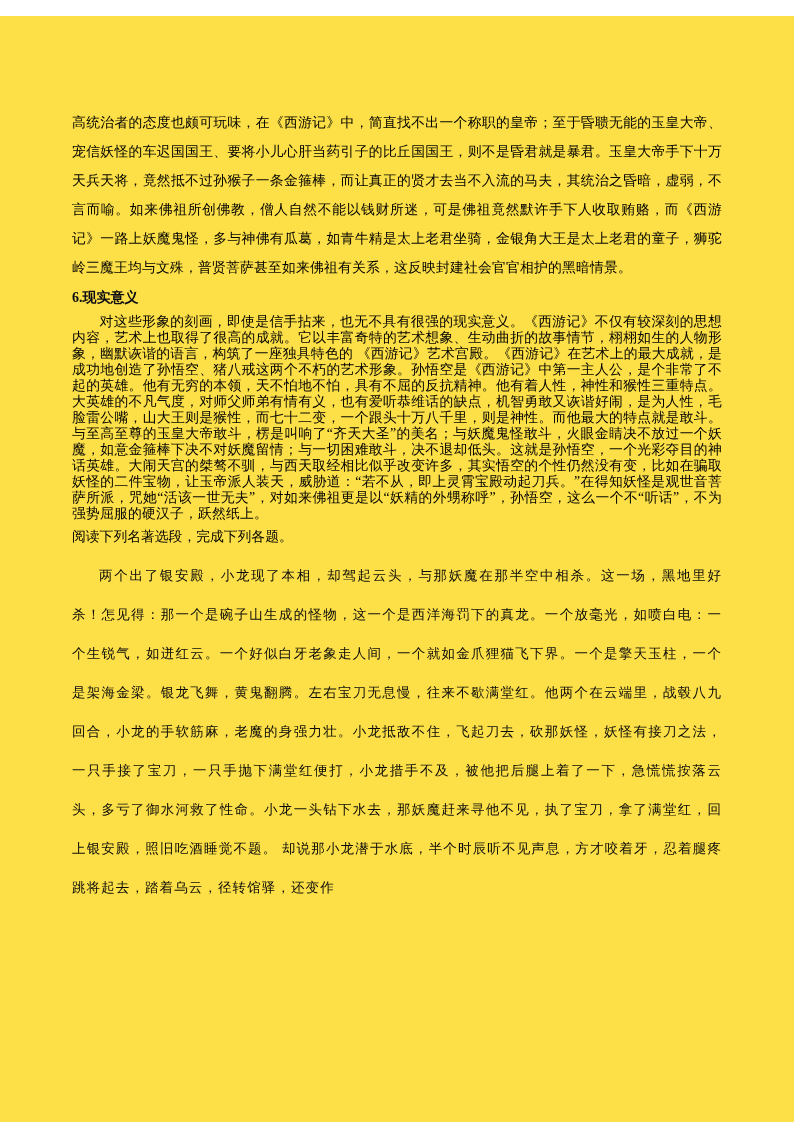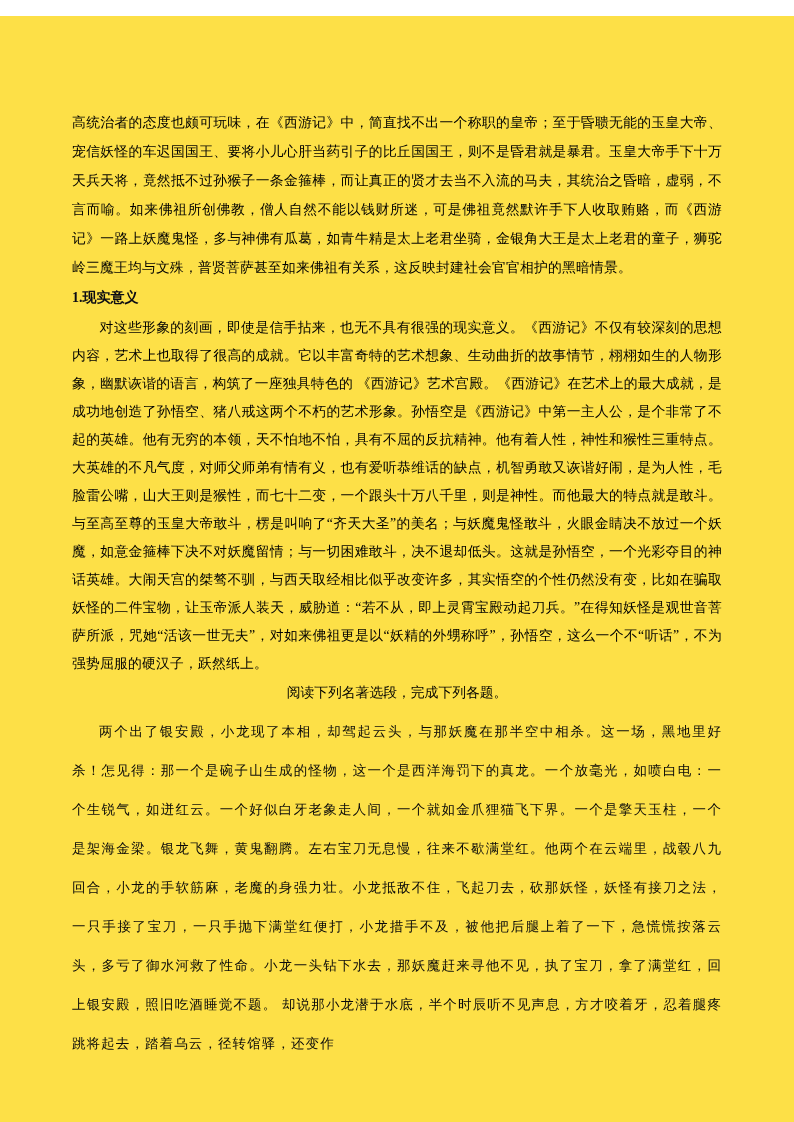--- a/index.html
+++ b/index.html
@@ -21,21 +21,21 @@
   }
   .body-text {
     font-size: 13.8px;
     line-height: 29px;
     letter-spacing: 0.2px;
     text-align: justify;
     text-justify: inter-character;
     margin: 0;
   }
   .analysis {
-    line-height: 28px;
+    line-height: 16px;
   }
   .indent {
     text-indent: 2em;
   }
   .section-heading {
     font-size: 14px;
     font-weight: bold;
     line-height: 28px;
     margin: 2px 0 2px 0;
     color: #0b0b14;
@@ -46,41 +46,41 @@
     font-size: 21px;
     font-weight: bold;
     margin: 16px 0 12px 0;
     font-family: "Liberation Sans", "DejaVu Sans", sans-serif;
     letter-spacing: 1px;
   }
   .instruction {
     font-size: 13.8px;
     line-height: 30px;
     margin: 0 0 4px 0;
-    text-align: center;
+    text-align: left;
   }
   .excerpt {
     font-size: 13.5px;
     line-height: 39px;
     letter-spacing: 1.1px;
     text-align: justify;
     text-justify: inter-character;
     text-indent: 2em;
     margin: 2px 0 0 0;
     color: #0a0a0a;
   }
 </style>
 </head>
 <body>
 
 <div class="page">
 
   <p class="body-text">高统治者的态度也颇可玩味，在《西游记》中，简直找不出一个称职的皇帝；至于昏聩无能的玉皇大帝、宠信妖怪的车迟国国王、要将小儿心肝当药引子的比丘国国王，则不是昏君就是暴君。玉皇大帝手下十万天兵天将，竟然抵不过孙猴子一条金箍棒，而让真正的贤才去当不入流的马夫，其统治之昏暗，虚弱，不言而喻。如来佛祖所创佛教，僧人自然不能以钱财所迷，可是佛祖竟然默许手下人收取贿赂，而《西游记》一路上妖魔鬼怪，多与神佛有瓜葛，如青牛精是太上老君坐骑，金银角大王是太上老君的童子，狮驼岭三魔王均与文殊，普贤菩萨甚至如来佛祖有关系，这反映封建社会官官相护的黑暗情景。</p>
 
-  <h3 class="section-heading">1.现实意义</h3>
+  <h3 class="section-heading">6.现实意义</h3>
 
   <p class="body-text analysis indent">对这些形象的刻画，即使是信手拈来，也无不具有很强的现实意义。《西游记》不仅有较深刻的思想内容，艺术上也取得了很高的成就。它以丰富奇特的艺术想象、生动曲折的故事情节，栩栩如生的人物形象，幽默诙谐的语言，构筑了一座独具特色的 《西游记》艺术宫殿。《西游记》在艺术上的最大成就，是成功地创造了孙悟空、猪八戒这两个不朽的艺术形象。孙悟空是《西游记》中第一主人公，是个非常了不起的英雄。他有无穷的本领，天不怕地不怕，具有不屈的反抗精神。他有着人性，神性和猴性三重特点。大英雄的不凡气度，对师父师弟有情有义，也有爱听恭维话的缺点，机智勇敢又诙谐好闹，是为人性，毛脸雷公嘴，山大王则是猴性，而七十二变，一个跟头十万八千里，则是神性。而他最大的特点就是敢斗。与至高至尊的玉皇大帝敢斗，楞是叫响了“齐天大圣”的美名；与妖魔鬼怪敢斗，火眼金睛决不放过一个妖魔，如意金箍棒下决不对妖魔留情；与一切困难敢斗，决不退却低头。这就是孙悟空，一个光彩夺目的神话英雄。大闹天宫的桀骜不驯，与西天取经相比似乎改变许多，其实悟空的个性仍然没有变，比如在骗取妖怪的二件宝物，让玉帝派人装天，威胁道：“若不从，即上灵霄宝殿动起刀兵。”在得知妖怪是观世音菩萨所派，咒她“活该一世无夫”，对如来佛祖更是以“妖精的外甥称呼”，孙悟空，这么一个不“听话”，不为强势屈服的硬汉子，跃然纸上。</p>
 
 
   <p class="instruction">阅读下列名著选段，完成下列各题。</p>
 
   <p class="excerpt">两个出了银安殿，小龙现了本相，却驾起云头，与那妖魔在那半空中相杀。这一场，黑地里好杀！怎见得：那一个是碗子山生成的怪物，这一个是西洋海罚下的真龙。一个放毫光，如喷白电：一个生锐气，如迸红云。一个好似白牙老象走人间，一个就如金爪狸猫飞下界。一个是擎天玉柱，一个是架海金梁。银龙飞舞，黄鬼翻腾。左右宝刀无息慢，往来不歇满堂红。他两个在云端里，战毂八九回合，小龙的手软筋麻，老魔的身强力壮。小龙抵敌不住，飞起刀去，砍那妖怪，妖怪有接刀之法，一只手接了宝刀，一只手抛下满堂红便打，小龙措手不及，被他把后腿上着了一下，急慌慌按落云头，多亏了御水河救了性命。小龙一头钻下水去，那妖魔赶来寻他不见，执了宝刀，拿了满堂红，回上银安殿，照旧吃酒睡觉不题。 却说那小龙潜于水底，半个时辰听不见声息，方才咬着牙，忍着腿疼跳将起去，踏着乌云，径转馆驿，还变作</p>
 
 </div>
 

